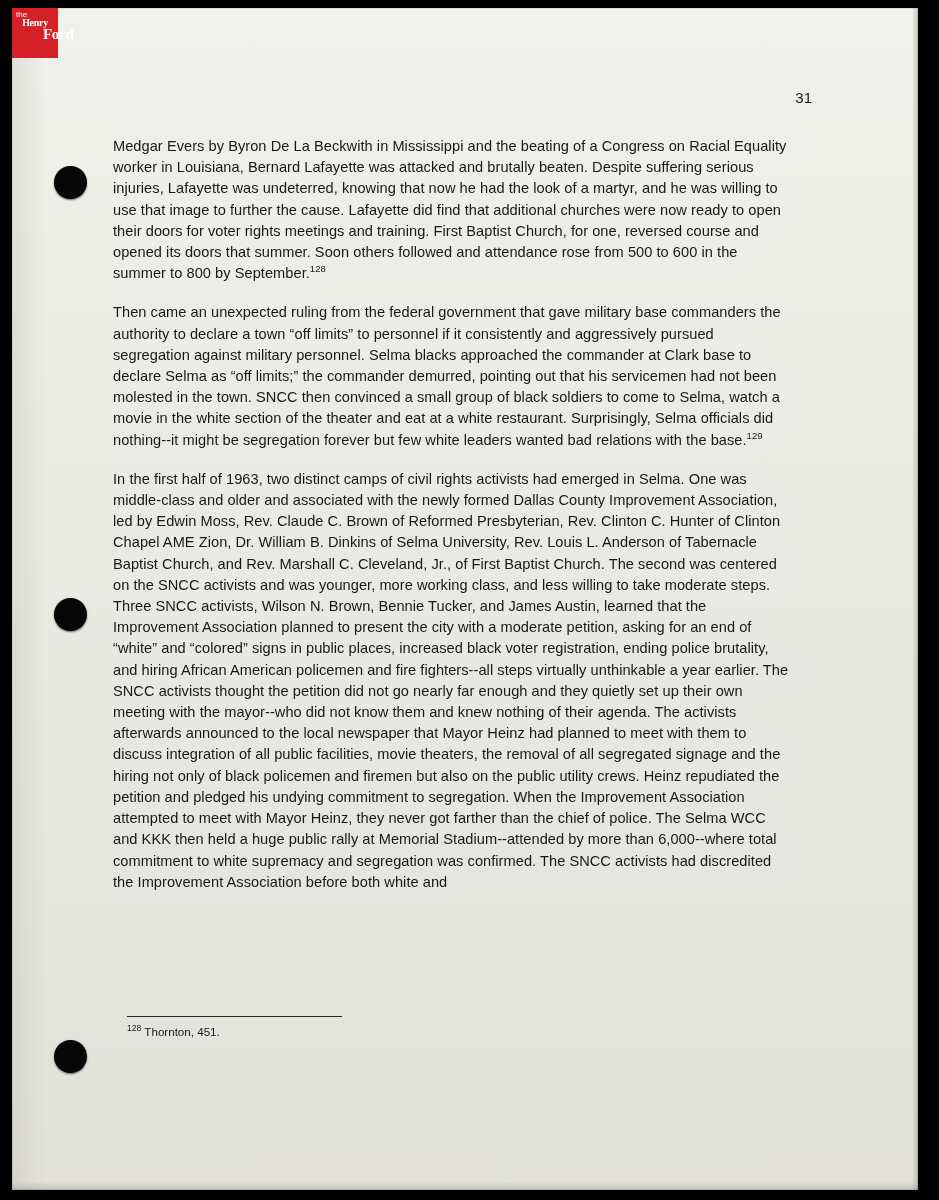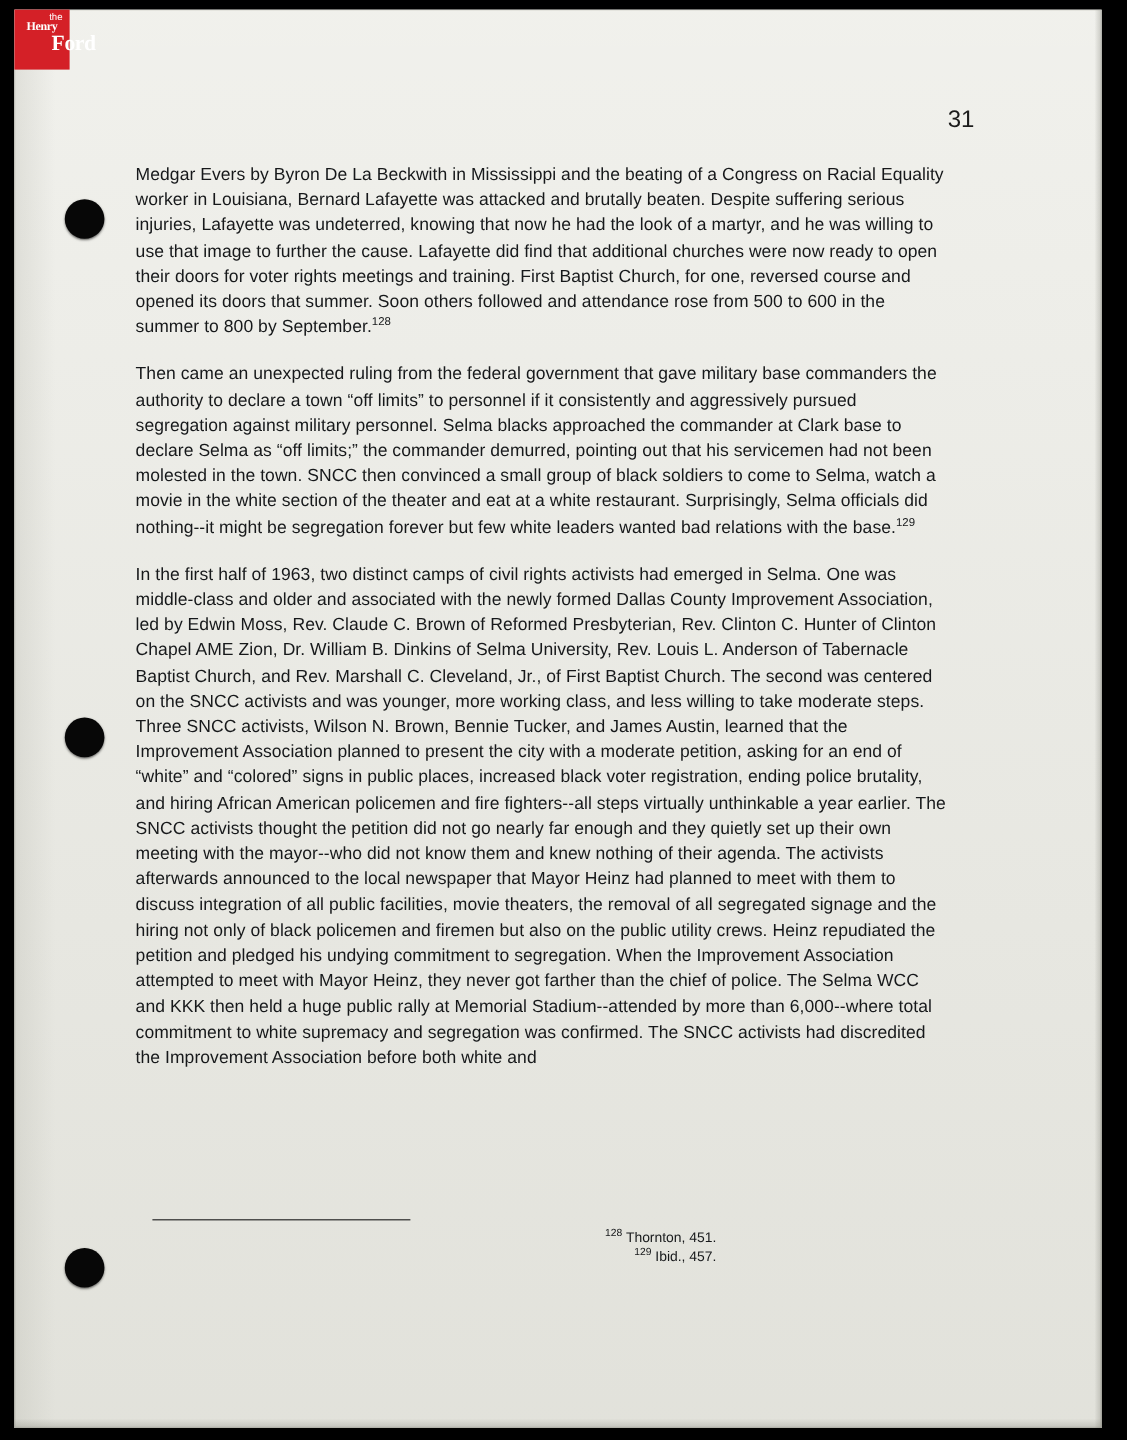--- a/index.html
+++ b/index.html
@@ -53,32 +53,31 @@
     box-sizing: border-box;
     text-align: center;
     z-index: 6;
   }
   .logo .the {
     display: block;
     font-size: 8px;
     text-align: left;
     padding-left: 4px;
     font-family: "Liberation Sans", sans-serif;
-    margin-left: 25px;
   }
   .logo .henry {
     display: block;
     font-size: 10px;
     font-weight: bold;
     letter-spacing: -0.3px;
     margin-top: -1px;
   }
   .logo .ford {
     display: block;
-    font-size: 18px;
+    font-size: 15px;
     font-weight: bold;
     letter-spacing: -0.3px;
     margin-top: -1px;
     padding-left: 31px;
   }
   
   .hole {
     position: absolute;
     left: 42px;
     width: 33px;
@@ -88,21 +87,21 @@
     box-shadow: 0 1px 2px rgba(0,0,0,0.6);
   }
   .hole.h1 { top: 158px; }
   .hole.h2 { top: 590px; }
   .hole.h3 { top: 1032px; }
 
   .page-number {
     position: absolute;
     right: 106px;
     top: 81px;
-    font-size: 20px;
+    font-size: 15px;
     color: #1b1b1b;
     font-weight: normal;
   }
 
   .text-column {
     position: absolute;
     left: 101px;
     top: 128px;
     width: 680px;
   }
@@ -132,21 +131,20 @@
     height: 1px;
     background: #2a2a2a;
     margin-bottom: 7px;
   }
   .footnote {
     font-size: 11.6px;
     line-height: 15.5px;
     color: #16181a;
     margin: 0;
     white-space: nowrap;
-    text-align: right;
   }
   .footnote sup {
     font-size: 8.6px;
   }
   
   .edge-right {
     position: absolute;
     right: 0; top: 0; bottom: 0; width: 6px;
     background: linear-gradient(to left, rgba(120,120,110,0.35), rgba(0,0,0,0));
   }
@@ -188,22 +186,18 @@
         <span>In the first half of 1963, two distinct camps of civil rights activists had emerged in Selma.  One was middle-class and older and associated with the newly formed Dallas County Improvement Association, led by Edwin Moss, Rev. Claude C. Brown of Reformed Presbyterian, Rev. Clinton C. Hunter of Clinton Chapel AME Zion, Dr. William B. Dinkins of Selma University, Rev. Louis L. Anderson of Tabernacle Baptist Church, and Rev. Marshall C. Cleveland, Jr., of First Baptist Church.  The second was centered on the SNCC activists and was younger, more working class, and less willing to take moderate steps.  Three SNCC activists, Wilson N. Brown, Bennie Tucker, and James Austin, learned that the Improvement Association planned to present the city with a moderate petition, asking for an end of “white” and “colored” signs in public places, increased black voter registration, ending police brutality, and hiring African American policemen and fire fighters--all steps virtually unthinkable a year earlier.  The SNCC activists thought the petition did not go nearly far enough and they quietly set up their own meeting with the mayor--who did not know them and knew nothing of their agenda.  The activists afterwards announced to the local newspaper that Mayor Heinz had planned to meet with them to discuss integration of all public facilities, movie theaters, the removal of all segregated signage and the hiring not only of black policemen and firemen but also on the public utility crews. Heinz repudiated the petition and pledged his undying commitment to segregation.  When the Improvement Association attempted to meet with Mayor Heinz, they never got farther than the chief of police.  The Selma WCC and KKK then held a huge public rally at Memorial Stadium--attended by more than 6,000--where total commitment to white supremacy and segregation was confirmed.  The SNCC activists had discredited the Improvement Association before both white and</span>
       </p>
     </div>
 
     <div class="footnotes">
       <div class="footnote-rule"></div>
       <p class="footnote">
         <sup>128</sup>
         <span>Thornton, 451.</span>
       </p>
-      <p class="footnote">
-        <sup>129</sup>
-        <span>Ibid., 457.</span>
-      </p>
     </div>
 
     <div class="edge-right"></div>
     <div class="edge-bottom"></div>
   </div>
 </div>
 
 </body></html>

